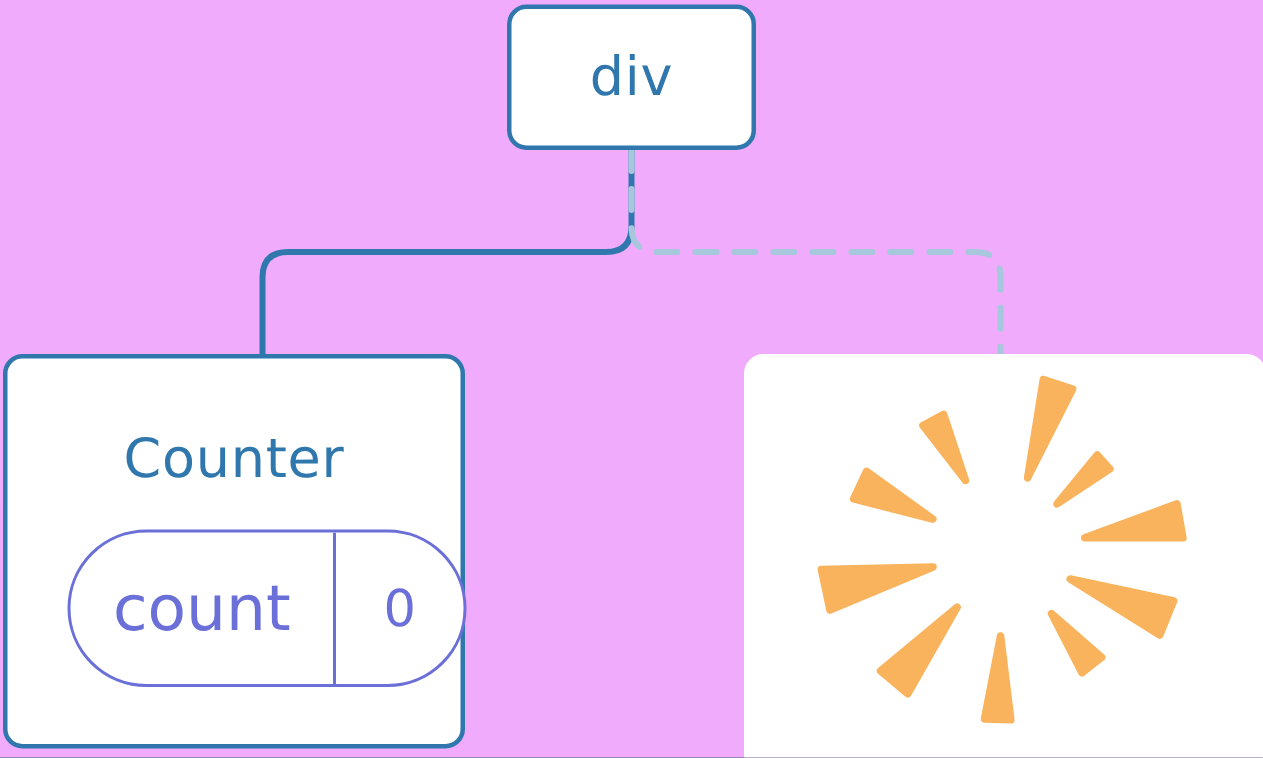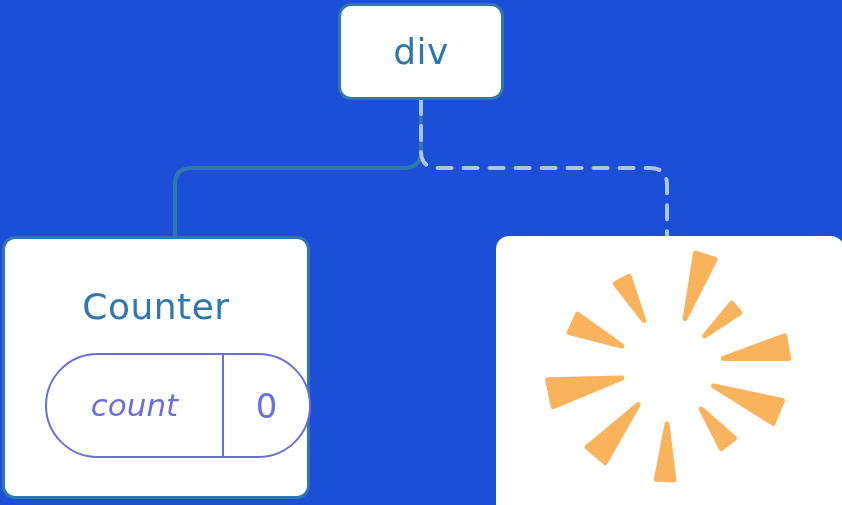--- a/index.html
+++ b/index.html
@@ -4,21 +4,21 @@
 <style>
   html, body {
     margin: 0;
     padding: 0;
     background: #4d6a75;
   }
   #stage {
     position: relative;
     width: 842px;
     height: 505px;
-    background: #1d4ed8;
+    background: #f0abfc;
     overflow: hidden;
     font-family: "DejaVu Sans", "Liberation Sans", sans-serif;
   }
 
   
   #connectors {
     position: absolute;
     left: 0; top: 0;
     width: 842px; height: 505px;
     pointer-events: none;
@@ -91,24 +91,23 @@
     align-items: stretch;
     background: #ffffff;
     overflow: hidden;
   }
   .pill-key {
     flex: 0 0 175px;
     display: flex;
     align-items: center;
     justify-content: center;
     color: #6b6fd8;
-    font-size: 31px;
+    font-size: 42px;
     line-height: 1;
     border-right: 2px solid #6b6fd8;
-    font-style: italic;
   }
   .pill-value {
     flex: 1 1 auto;
     display: flex;
     align-items: center;
     justify-content: center;
     color: #6b6fd8;
     font-size: 34px;
     line-height: 1;
   }

